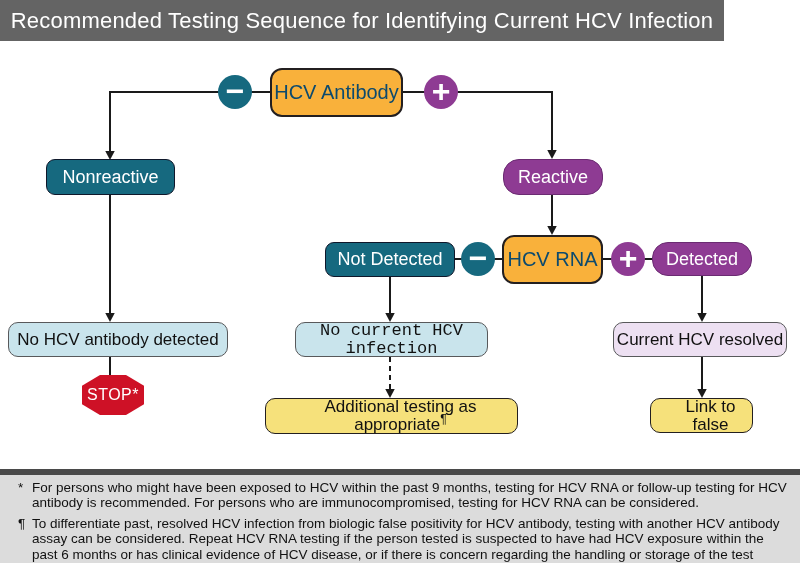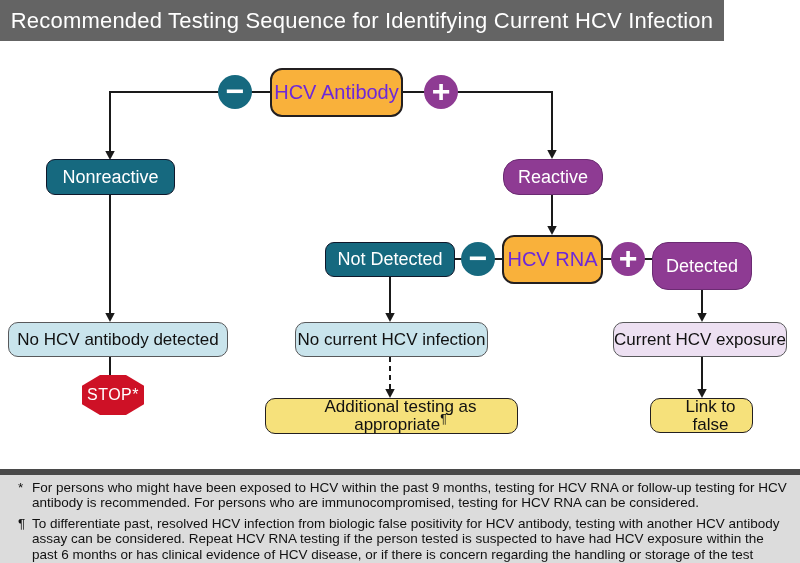--- a/index.html
+++ b/index.html
@@ -12,21 +12,21 @@
   .stage{position:relative;width:800px;height:563px;background:#fff;overflow:hidden;}
 
   .title-bar{position:absolute;left:0;top:0;width:724px;height:41px;background:var(--header-bg);
     display:flex;align-items:center;justify-content:center;}
   .title-bar span{color:#fff;font-size:22px;letter-spacing:.2px;}
 
   svg.connectors{position:absolute;left:0;top:0;z-index:1;}
 
   .node{position:absolute;z-index:2;display:flex;align-items:center;justify-content:center;
     text-align:center;line-height:1.05;}
-  .orange{background:var(--orange);border:2px solid #231F20;border-radius:12px;color:#6d28d9;font-size:20px;}
+  .orange{background:var(--orange);border:2px solid #231F20;border-radius:12px;color:#0c4a6e;font-size:20px;}
   .teal{background:var(--teal);border:1px solid #0f172a;border-radius:9px;color:#fff;font-size:18px;}
   .purple{background:var(--purple);border:1px solid #6B2B72;border-radius:16px;color:#fff;font-size:18px;}
   .lightblue{background:var(--light-blue);border:1.5px solid #58595B;border-radius:10px;color:#111;font-size:17px;}
   .lavender{background:var(--lavender);border:1.5px solid #58595B;border-radius:10px;color:#111;font-size:17px;}
   .yellow{background:var(--yellow);border:1.5px solid #231F20;border-radius:10px;color:#111;font-size:17px;padding-left:18px;}
   .node sup{font-size:.72em;line-height:0;}
 
   .badge{position:absolute;z-index:3;width:34px;height:34px;border-radius:50%;
     display:flex;align-items:center;justify-content:center;color:#fff;}
   .badge .glyph{font-size:32px;font-weight:900;line-height:0;transform:translateY(-1px);}
@@ -42,23 +42,23 @@
     padding:5px 8px 0 8px;color:#111;}
   .footnote{position:relative;padding-left:24px;font-size:13.5px;line-height:1.14;margin-bottom:5px;}
   .fn-marker{position:absolute;left:10px;top:0;}
 
   
   #n-hcv-antibody{left:270px;top:68px;width:133px;height:49px;}
   #n-nonreactive{left:46px;top:159px;width:129px;height:36px;}
   #n-reactive{left:503px;top:159px;width:100px;height:36px;}
   #n-not-detected{left:325px;top:242px;width:130px;height:35px;}
   #n-hcv-rna{left:502px;top:235px;width:101px;height:49px;}
-  #n-detected{left:652px;top:242px;width:100px;height:48px;text-align:right;}
+  #n-detected{left:652px;top:242px;width:100px;height:34px;text-align:right;}
   #n-no-antibody{left:8px;top:322px;width:220px;height:35px;}
-  #n-no-current{left:295px;top:322px;width:193px;height:35px;}
+  #n-no-current{left:295px;top:322px;width:193px;height:35px;font-family:Liberation Mono, monospace;}
   #n-current{left:613px;top:322px;width:174px;height:35px;}
   #n-additional{left:265px;top:398px;width:253px;height:36px;}
   #n-link{left:650px;top:398px;width:103px;height:35px;}
   #b-minus-1{left:218px;top:75px;}
   #b-plus-1{left:424px;top:75px;}
   #b-minus-2{left:461px;top:242px;}
   #b-plus-2{left:611px;top:242px;}
 </style>
 </head>
 <body>
@@ -123,21 +123,21 @@
     <span class="glyph">+</span>
   </div>
 
   <div id="n-no-antibody" class="node lightblue">
     <span>No HCV antibody detected</span>
   </div>
   <div id="n-no-current" class="node lightblue">
     <span>No current HCV infection</span>
   </div>
   <div id="n-current" class="node lavender">
-    <span>Current HCV exposure</span>
+    <span>Current HCV resolved</span>
   </div>
 
   <div class="octagon">
     <span>STOP*</span>
   </div>
 
   <div id="n-additional" class="node yellow">
     <span><span>Additional testing as appropriate</span><sup>¶</sup></span>
   </div>
   <div id="n-link" class="node yellow">

